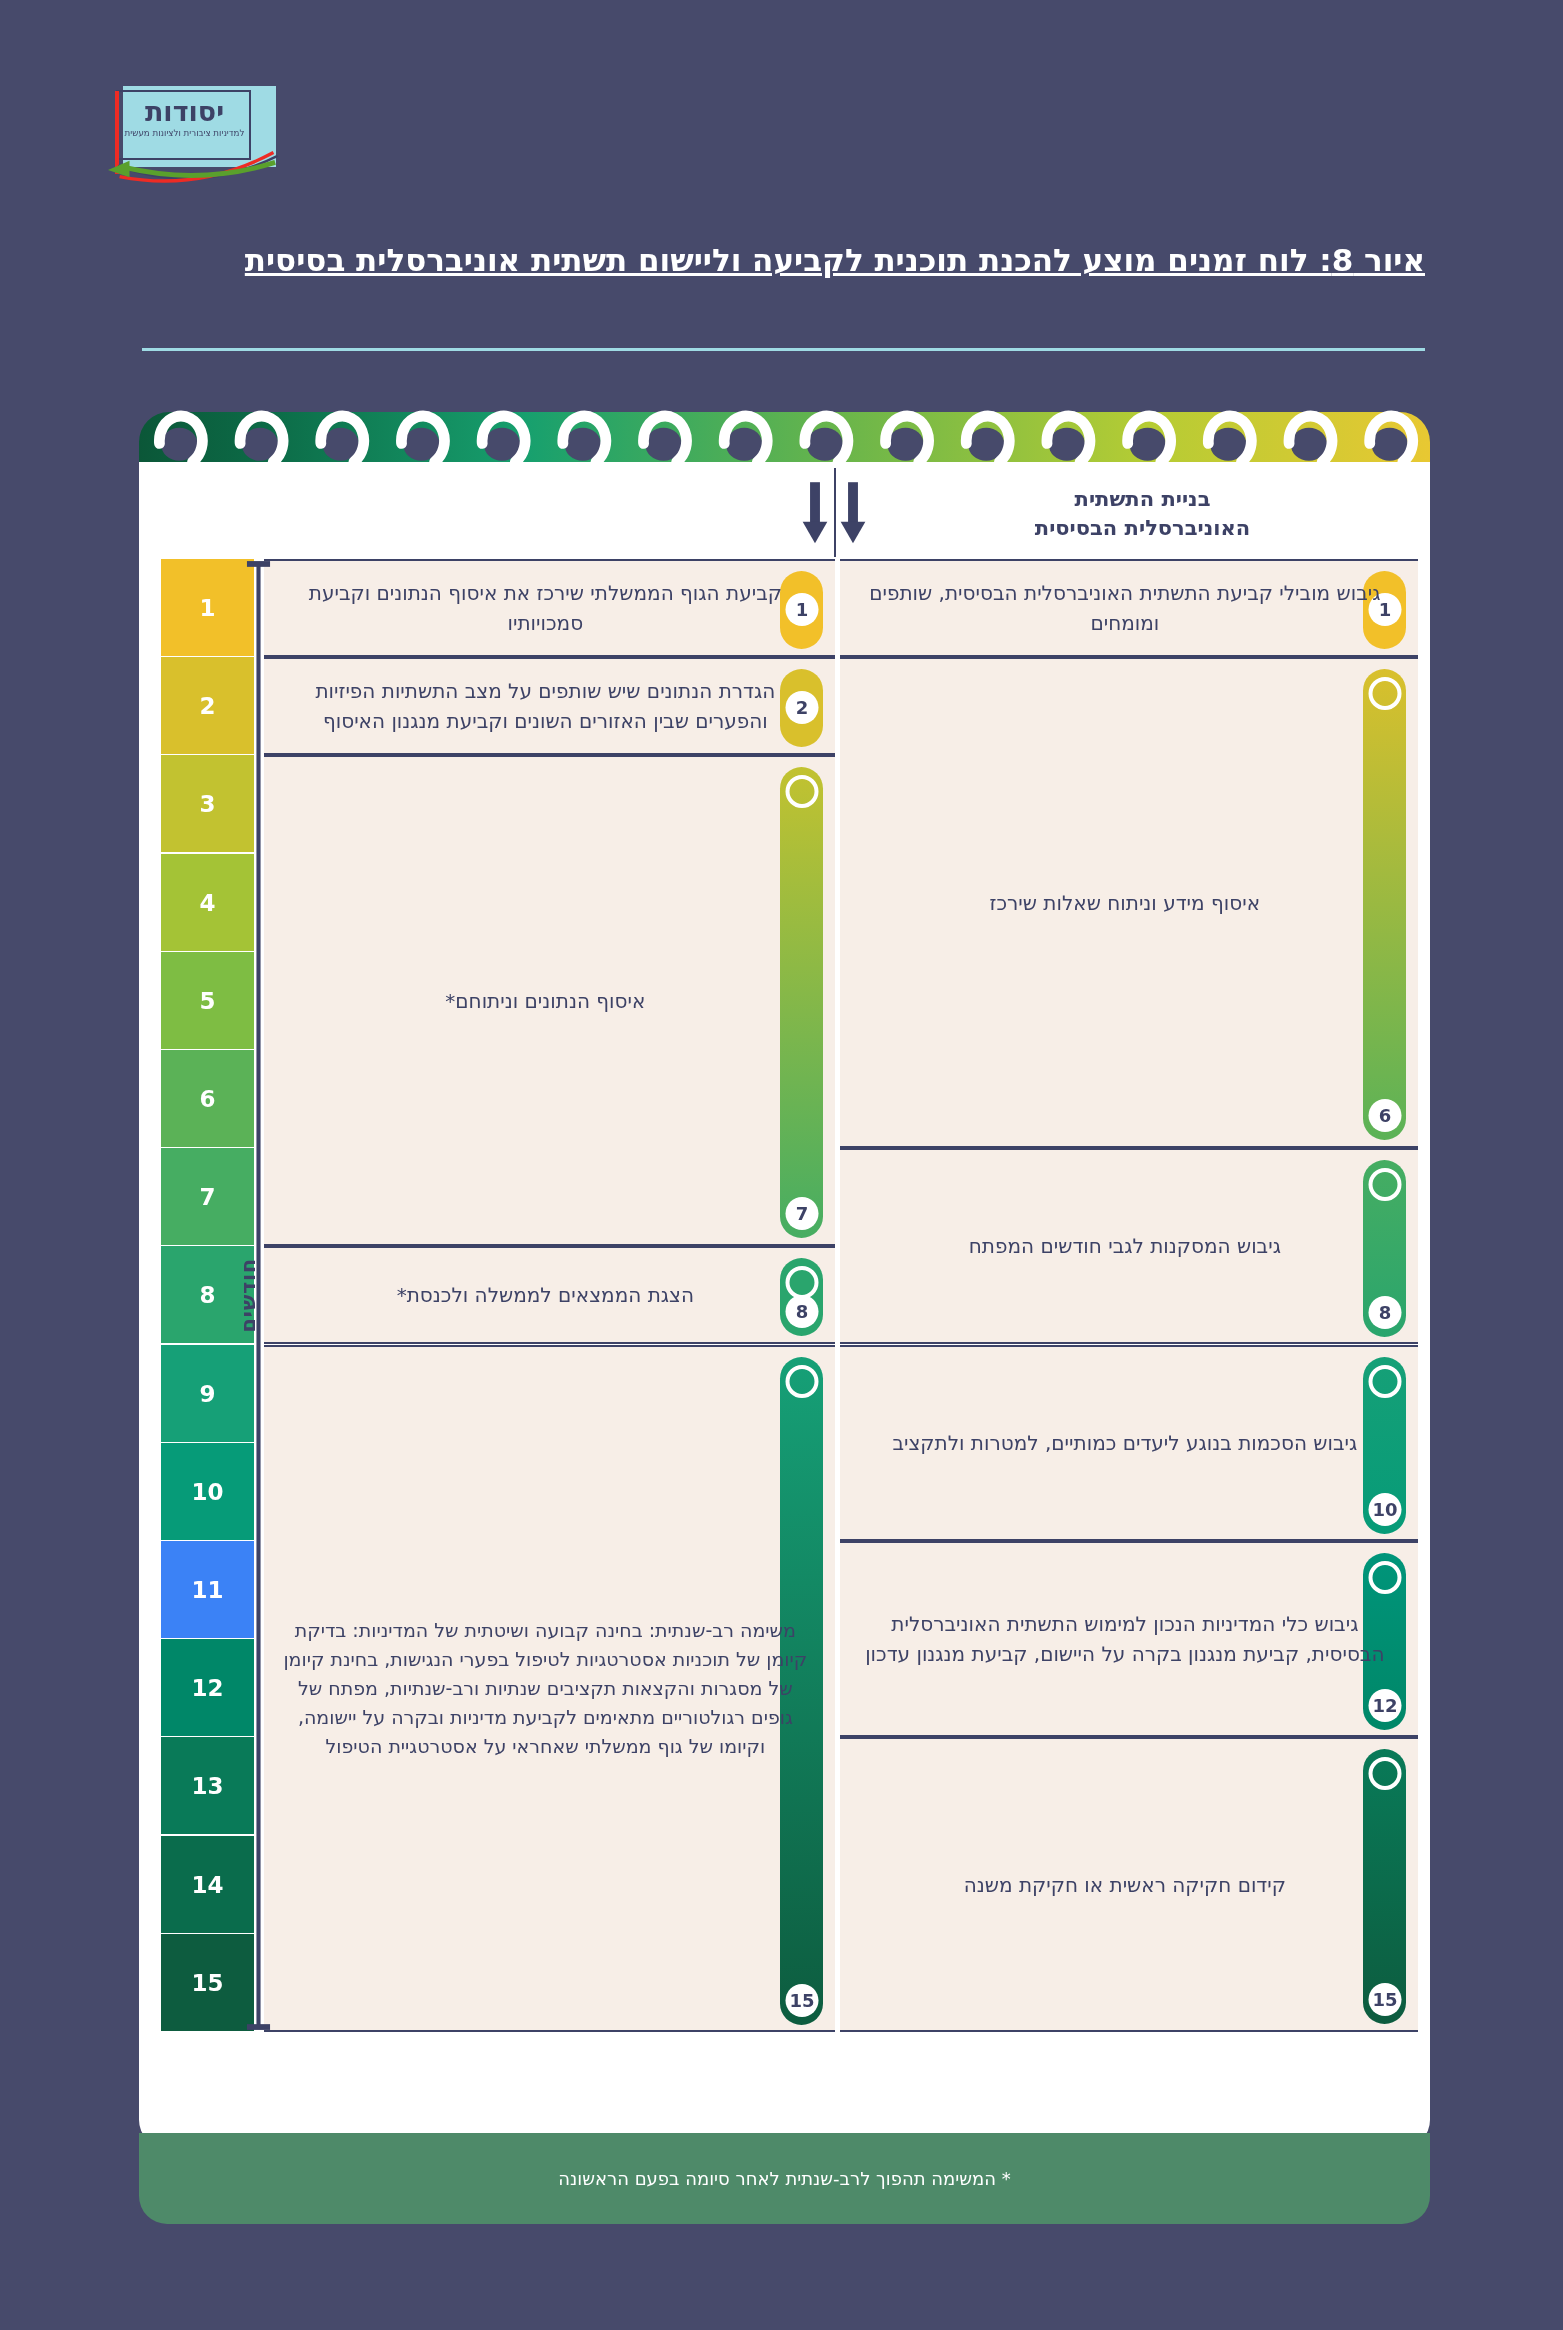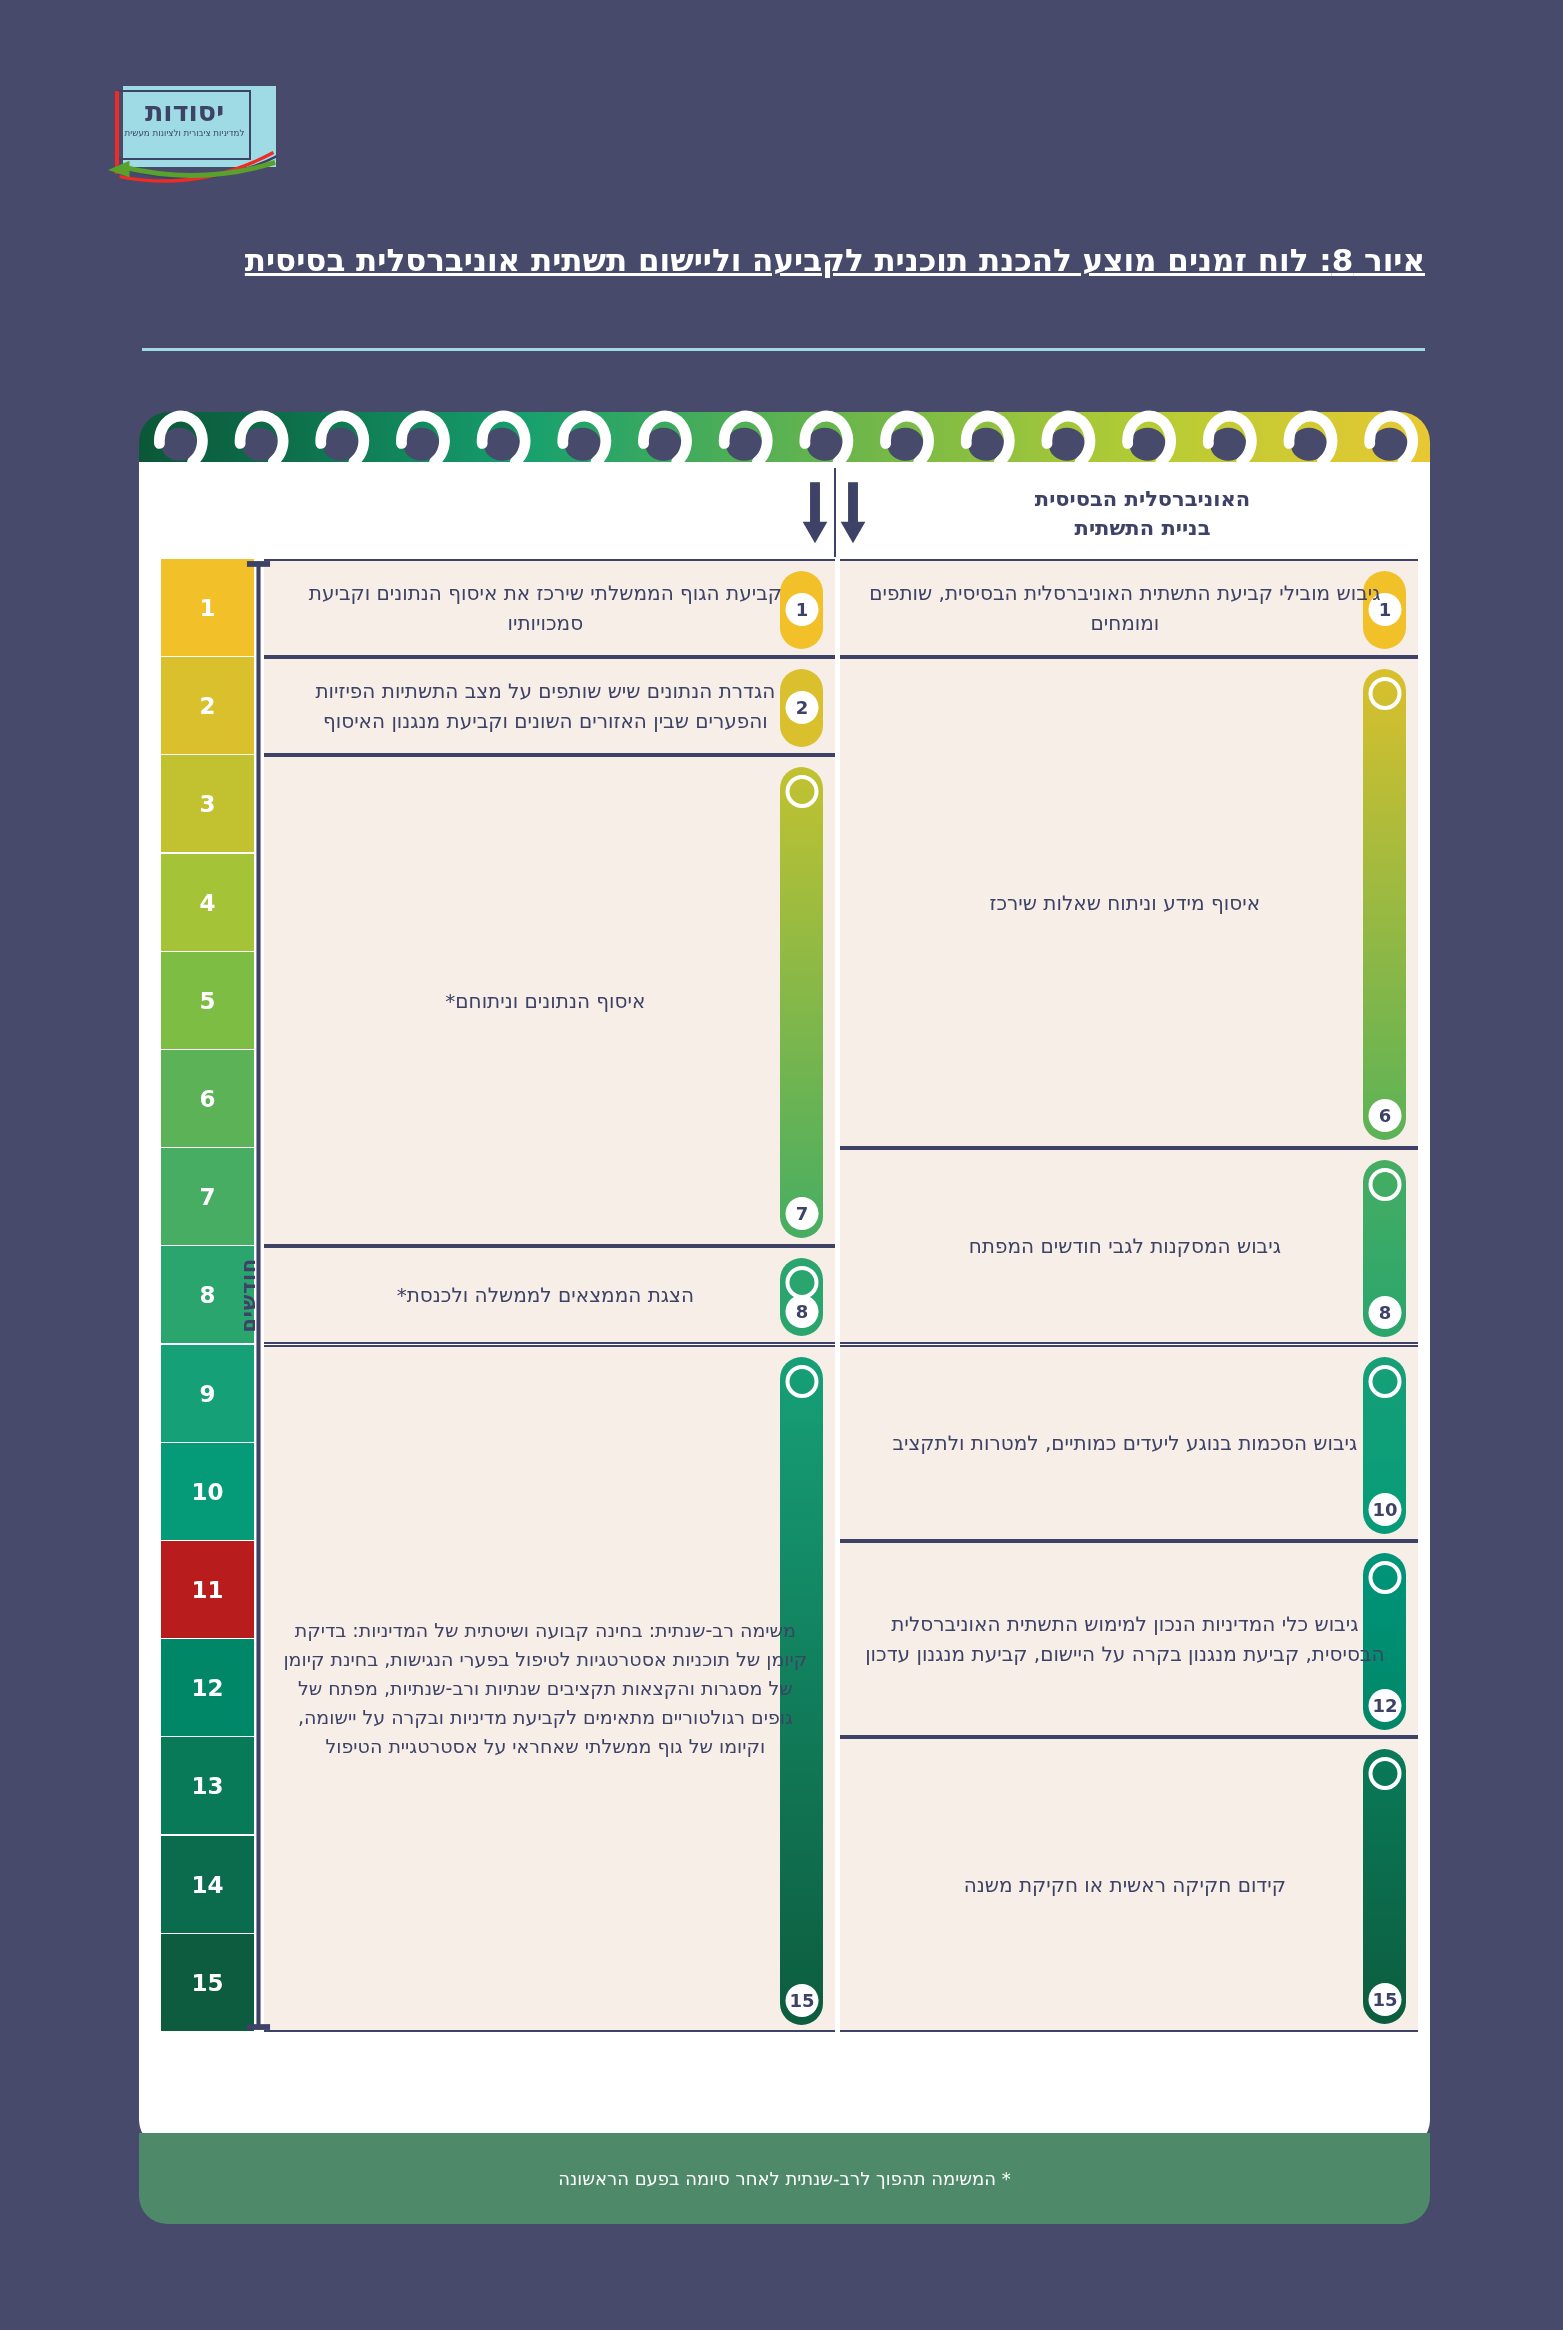--- a/index.html
+++ b/index.html
@@ -202,22 +202,22 @@
       <path d="M 1389.75 84 a 26 30 0 1 1 40 22" stroke="#ffffff" stroke-width="13" fill="none" stroke-linecap="round"></path>
       <ellipse cx="1511.25" cy="85" rx="22" ry="20" fill="#474a6b"></ellipse>
       <path d="M 1487.25 84 a 26 30 0 1 1 40 22" stroke="#ffffff" stroke-width="13" fill="none" stroke-linecap="round"></path>
     </svg>
 
   <div class="card"></div>
 
   <div class="headers">
     <div class="hdr hdr-right">
       <div class="hdr-text">
+        <div>בניית התשתית</div>
         <div>האוניברסלית הבסיסית</div>
-        <div>בניית התשתית</div>
       </div>
       <svg class="arrow-down" viewBox="0 0 34 76">
         <rect x="11" y="0" width="12" height="52" fill="#3d4266"></rect>
         <polygon points="2,48 32,48 17,74" fill="#3d4266"></polygon>
       </svg>
     </div>
     <div class="hdr hdr-left">
       <svg class="arrow-down" viewBox="0 0 34 76">
         <rect x="11" y="0" width="12" height="52" fill="#3d4266"></rect>
         <polygon points="2,48 32,48 17,74" fill="#3d4266"></polygon>
@@ -331,21 +331,21 @@
         <div class="mcell" style="top: 0px; height: 98px; background: rgb(242, 192, 41);">1</div>
         <div class="mcell" style="top: 98px; height: 98px; background: rgb(217, 192, 44);">2</div>
         <div class="mcell" style="top: 196px; height: 98px; background: rgb(194, 194, 48);">3</div>
         <div class="mcell" style="top: 295px; height: 98px; background: rgb(164, 195, 54);">4</div>
         <div class="mcell" style="top: 393px; height: 98px; background: rgb(126, 189, 67);">5</div>
         <div class="mcell" style="top: 491px; height: 98px; background: rgb(91, 178, 87);">6</div>
         <div class="mcell" style="top: 589px; height: 98px; background: rgb(70, 173, 98);">7</div>
         <div class="mcell" style="top: 687px; height: 98px; background: rgb(42, 165, 109);">8</div>
         <div class="mcell" style="top: 786px; height: 98px; background: rgb(22, 160, 119);">9</div>
         <div class="mcell" style="top: 884px; height: 98px; background: rgb(6, 155, 120);">10</div>
-        <div class="mcell" style="top: 982px; height: 98px; background: #b91c1c;">11</div>
+        <div class="mcell" style="top: 982px; height: 98px; background: #3b82f6;">11</div>
         <div class="mcell" style="top: 1080px; height: 98px; background: rgb(0, 135, 104);">12</div>
         <div class="mcell" style="top: 1178px; height: 98px; background: rgb(9, 122, 88);">13</div>
         <div class="mcell" style="top: 1277px; height: 98px; background: rgb(10, 108, 76);">14</div>
         <div class="mcell" style="top: 1375px; height: 98px; background: rgb(13, 92, 63);">15</div>
       </div>
   </div>
 
   <svg class="bracket" viewBox="0 0 40 1780" preserveAspectRatio="none">
     <line x1="20" y1="4" x2="20" y2="1776" stroke="#3d4266" stroke-width="5"></line>
     <line x1="6" y1="6" x2="34" y2="6" stroke="#3d4266" stroke-width="7"></line>

